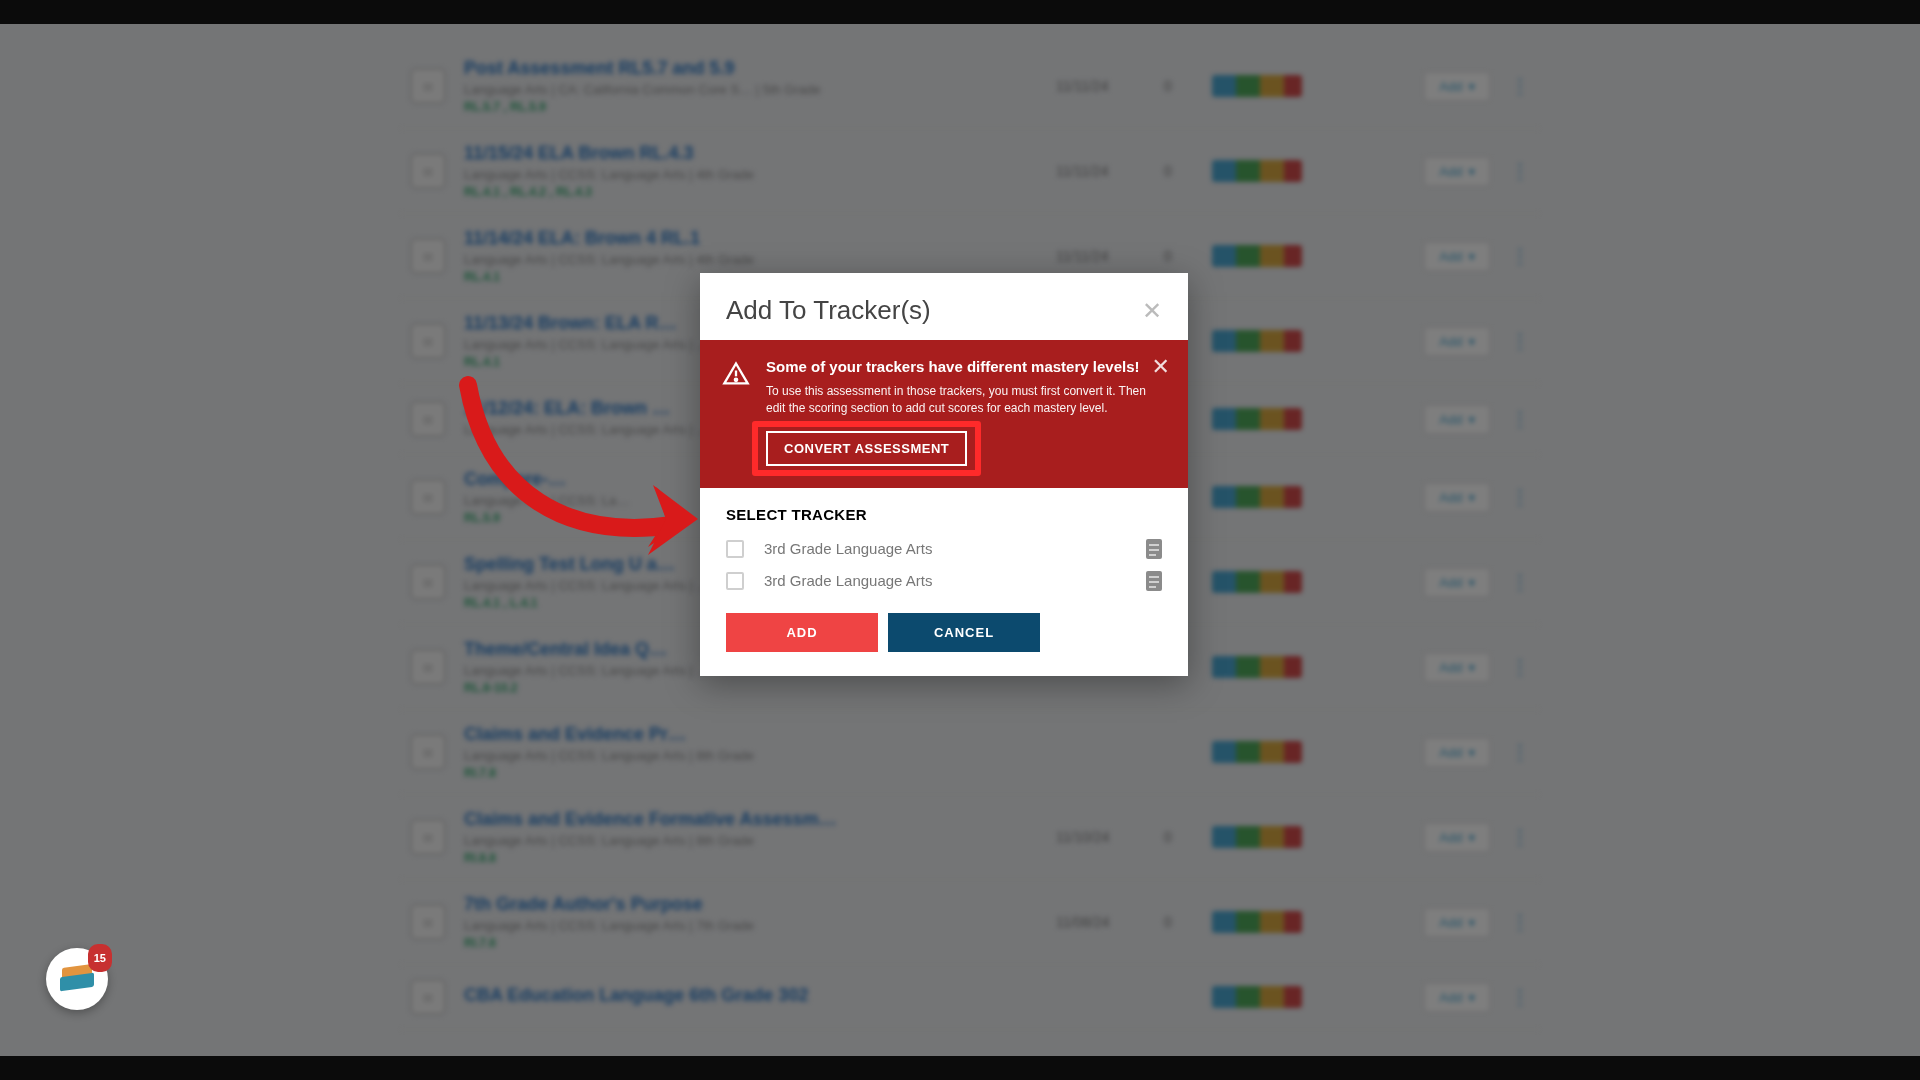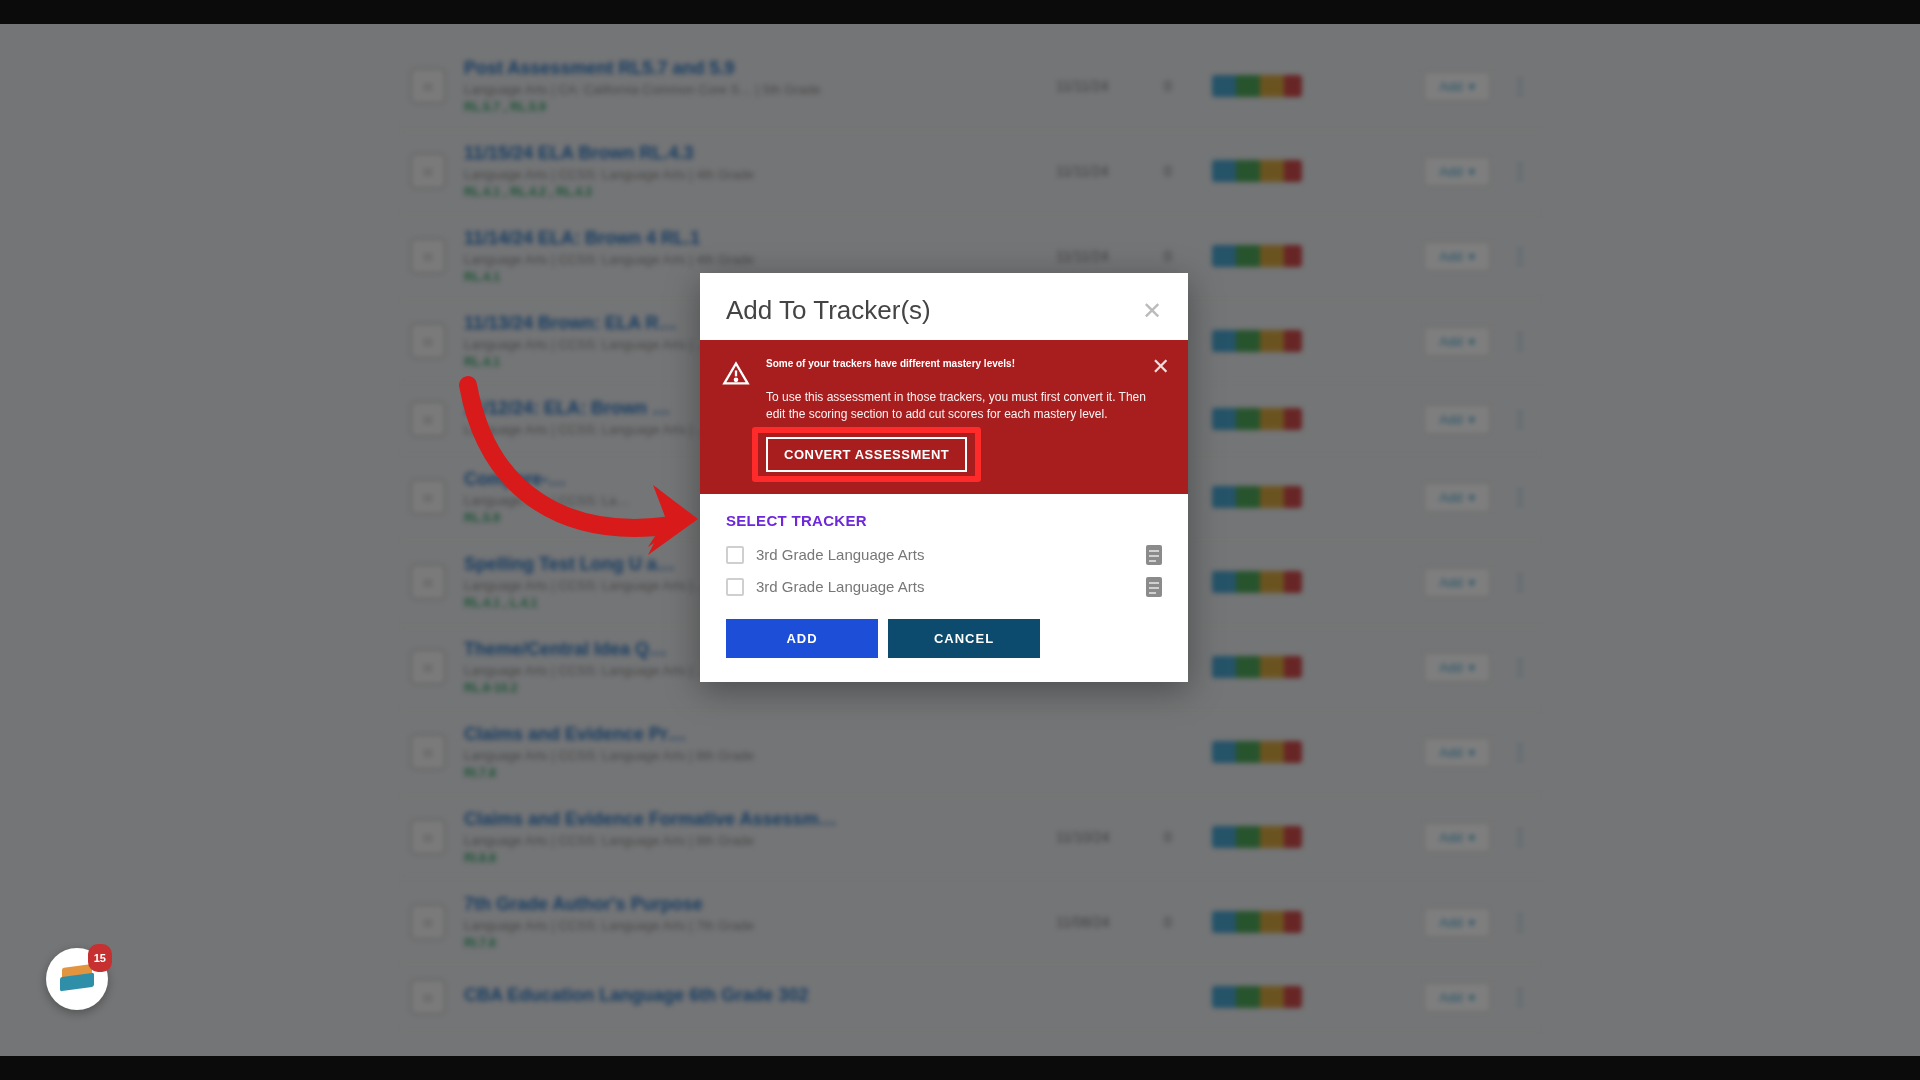--- a/index.html
+++ b/index.html
@@ -31,34 +31,34 @@
   .dim { position:absolute; inset:0; background:rgba(20,20,20,0.55); z-index:8; }
 
   
   .modal { position:absolute; left:700px; top:273px; width:488px; background:#fff; box-shadow:0 8px 32px rgba(0,0,0,0.35); z-index:20; }
   .modal-head { display:flex; align-items:center; justify-content:space-between; padding:22px 26px 14px 26px; }
   .modal-title { font-size:26px; color:#444; font-weight:500; }
   .modal-close { color:#bbb; font-size:24px; cursor:pointer; font-weight:300; }
   .alert { background:#a81e1e; color:#fff; padding:18px 22px 22px 22px; position:relative; display:flex; gap:16px; }
   .alert-icon { font-size:26px; line-height:1; padding-top:2px; }
   .alert-body { flex:1; }
-  .alert-title { font-weight:600; font-size:10px; margin-bottom:20px; }
+  .alert-title { font-weight:600; font-size:15px; margin-bottom:8px; }
   .alert-text { font-size:12px; line-height:1.4; opacity:0.95; max-width:390px; }
   .alert-close { position:absolute; top:14px; right:18px; color:#fff; opacity:0.85; font-size:22px; cursor:pointer; }
   .convert-wrap { margin-top:14px; position:relative; display:inline-block;border-radius:9px; }
   .highlight-box { position:absolute; top:-10px; left:-14px; right:-14px; bottom:-10px; border:6px solid #ff2a2a; border-radius:3px; pointer-events:none; }
   .convert-btn { background:transparent; border:2px solid #fff; color:#fff; font-weight:700; letter-spacing:0.5px; padding:8px 16px; font-size:13px; cursor:pointer; }
-  .select-head { padding:18px 26px 10px 26px; font-weight:700; font-size:15px; color:#6d28d9; letter-spacing:0.3px; }
-  .tracker-row { display:flex; align-items:center; padding:6px 26px; gap:12px; }
+  .select-head { padding:18px 26px 10px 26px; font-weight:700; font-size:15px; color:#000000; letter-spacing:0.3px; }
+  .tracker-row { display:flex; align-items:center; padding:6px 26px; gap:20px; }
   .ck { width:18px; height:18px; border:2px solid #cfcfcf; border-radius:2px; }
   .tracker-label { flex:1; color:#777; font-size:15px; }
   .note-icon { width:16px; height:20px; background:#8b8b8b; border-radius:2px; position:relative; }
   .note-icon::after{ content:""; position:absolute; left:3px; top:3px; right:3px; bottom:3px; background:linear-gradient(#fff,#fff) 0 2px/100% 2px no-repeat,linear-gradient(#fff,#fff) 0 7px/100% 2px no-repeat,linear-gradient(#fff,#fff) 0 12px/70% 2px no-repeat; opacity:.6;}
   .modal-actions { padding:16px 26px 24px 26px; display:flex; gap:10px; }
-  .btn-add { background:#1d4ed8; color:#fff; border:none; padding:12px 16px; width:152px; font-weight:600; letter-spacing:1px; font-size:13px; cursor:not-allowed; }
+  .btn-add { background:#ef4444; color:#fff; border:none; padding:12px 16px; width:152px; font-weight:600; letter-spacing:1px; font-size:13px; cursor:not-allowed; }
   .btn-cancel { background:#0c4a6e; color:#fff; border:none; padding:12px 0; width:152px; font-weight:600; letter-spacing:1px; font-size:13px; cursor:pointer; }
 
   
   .arrow-svg { position:absolute; left:448px; top:365px; width:280px; height:215px; z-index:30; pointer-events:none; }
 
   
   .float-widget { position:absolute; left:46px; bottom:46px; width:62px; height:62px; border-radius:50%; background:#fff; box-shadow:0 3px 10px rgba(0,0,0,.3); z-index:9; display:flex; align-items:center; justify-content:center; }
   .float-widget .stack { position:relative; width:34px; height:26px;}
   .float-widget .s1{position:absolute;top:0;left:2px;width:30px;height:12px;background:#e2943f;transform:skewY(-8deg);border-radius:2px;}
   .float-widget .s2{position:absolute;top:9px;left:0;width:34px;height:14px;background:#2f8fa8;transform:skewY(-8deg);border-radius:2px;}

